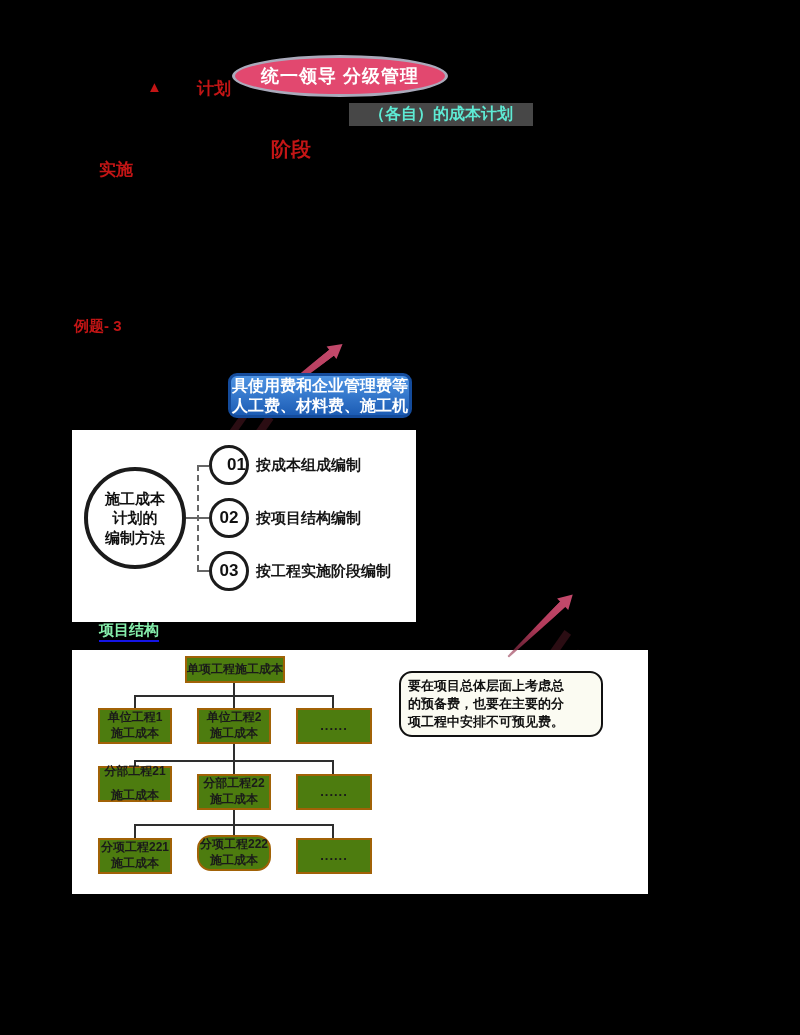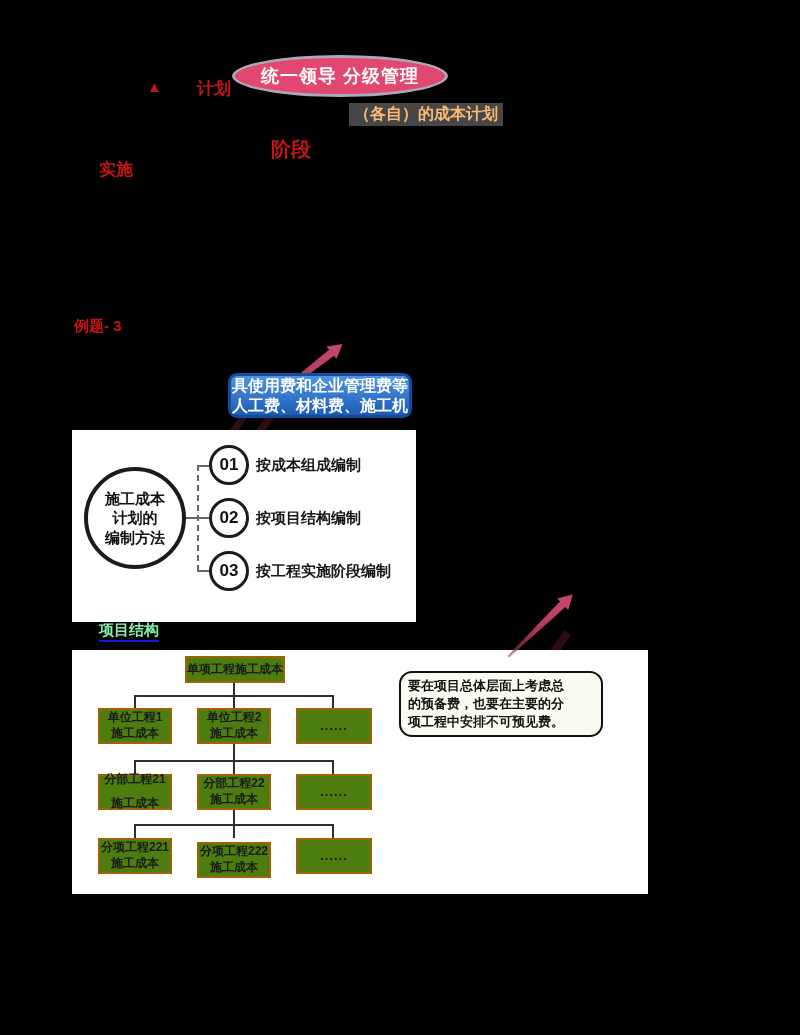--- a/index.html
+++ b/index.html
@@ -6,21 +6,21 @@
   #stage{position:relative;width:800px;height:1035px;background:#000;overflow:hidden;
          font-family:"Liberation Sans","DejaVu Sans",sans-serif;}
   .abs{position:absolute;}
   
   .banner{left:232px;top:55px;width:216px;height:42px;border-radius:50%;
           background:#e2486f;border:3px solid #aab;box-sizing:border-box;
           display:flex;align-items:center;justify-content:center;
           color:#fff;font-weight:bold;font-size:18px;letter-spacing:1px;z-index:5;}
   
   .frag{position:absolute;color:#c31515;font-weight:bold;white-space:nowrap;z-index:4;}
-  .chip{background:#474747;padding:1px 5px;color:#fdba74;}
+  .chip{background:#474747;padding:1px 20px;color:#5eead4;}
   .bluelink{position:absolute;color:#86efac;font-weight:bold;white-space:nowrap;
             border-bottom:2px solid #1414e6;z-index:4;}
   
   .arrow{position:absolute;height:0;transform-origin:left center;z-index:3;}
   .arrow .shaft{position:absolute;left:0;top:-4px;height:8px;width:100%;
                 background:linear-gradient(to right,rgba(140,45,70,.55),#b23a5a 55%,#c2486a);
                 clip-path:polygon(0 38%,100% 0,100% 100%,0 62%);}
   .arrow .head{position:absolute;right:-12px;top:-8px;width:0;height:0;
                border-left:14px solid #c2486a;border-top:8px solid transparent;
                border-bottom:8px solid transparent;}
@@ -102,21 +102,21 @@
       <div>施工成本</div>
       <div>计划的</div>
       <div>编制方法</div>
     </div>
     <div class="dash-h" style="left:114px;top:87px;width:11px;"></div>
     <div class="dash-v" style="left:125px;top:35px;height:106px;"></div>
     <div class="dash-h" style="left:125px;top:35px;width:12px;"></div>
     <div class="dash-h" style="left:125px;top:87px;width:12px;"></div>
     <div class="dash-h" style="left:125px;top:140px;width:12px;"></div>
 
-    <div class="mcirc" style="top:15px;">
+    <div class="mcirc" style="top:15px;justify-content:flex-end;">
         <span>01</span>
       </div>
     <div class="mcirc" style="top:68px;">
         <span>02</span>
       </div>
     <div class="mcirc" style="top:121px;">
         <span>03</span>
       </div>
 
     <div class="mlabel" style="top:68px;">按项目结构编制</div>
@@ -144,21 +144,21 @@
     <div class="tnode tcell tdots" style="left:224px;top:58px;width:76px;">
       <div>......</div>
     </div>
 
     <div class="tline-v" style="left:161px;top:94px;height:16px;"></div>
     <div class="tline-h" style="left:62px;top:110px;width:200px;"></div>
     <div class="tline-v" style="left:62px;top:110px;height:14px;"></div>
     <div class="tline-v" style="left:161px;top:110px;height:14px;"></div>
     <div class="tline-v" style="left:260px;top:110px;height:14px;"></div>
 
-    <div class="tnode tcell" style="left:26px;top:124px;gap:8px;">
+    <div class="tnode tcell" style="left:26px;top:116px;gap:8px;">
       <div>分部工程21</div>
       <div>施工成本</div>
     </div>
     <div class="tnode tcell" style="left:125px;top:124px;">
       <div>分部工程22</div>
       <div>施工成本</div>
     </div>
     <div class="tnode tcell tdots" style="left:224px;top:124px;width:76px;">
       <div>......</div>
     </div>
@@ -166,21 +166,21 @@
     <div class="tline-v" style="left:161px;top:160px;height:14px;"></div>
     <div class="tline-h" style="left:62px;top:174px;width:200px;"></div>
     <div class="tline-v" style="left:62px;top:174px;height:14px;"></div>
     <div class="tline-v" style="left:161px;top:174px;height:14px;"></div>
     <div class="tline-v" style="left:260px;top:174px;height:14px;"></div>
 
     <div class="tnode tcell" style="left:26px;top:188px;">
       <div>分项工程221</div>
       <div>施工成本</div>
     </div>
-    <div class="tnode tcell" style="left:125px;top:192px;">
+    <div class="tnode tcell" style="left:125px;top:185px;border-radius:14px;">
       <div>分项工程222</div>
       <div>施工成本</div>
     </div>
     <div class="tnode tcell tdots" style="left:224px;top:188px;width:76px;">
       <div>......</div>
     </div>
 
     <div class="note">
       <div>要在项目总体层面上考虑总</div>
       <div>的预备费，也要在主要的分</div>

